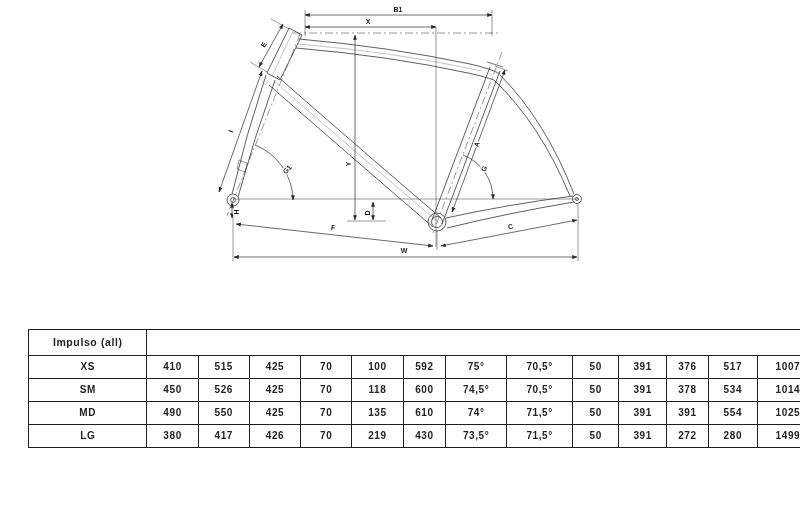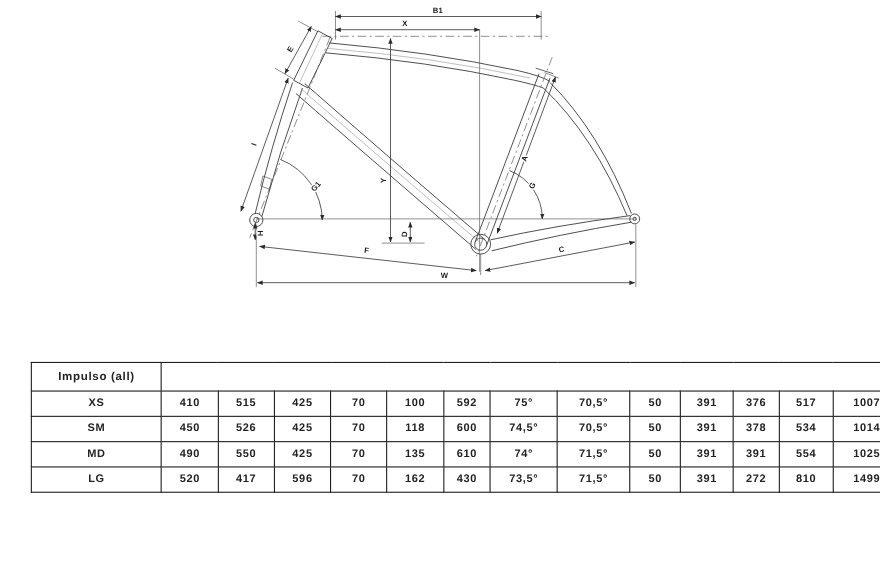--- a/index.html
+++ b/index.html
@@ -195,31 +195,31 @@
             <td>74°</td>
             <td>71,5°</td>
             <td>50</td>
             <td>391</td>
             <td>391</td>
             <td>554</td>
             <td>1025</td>
           </tr>
           <tr>
             <td>LG</td>
-            <td>520</td>
+            <td>380</td>
             <td>417</td>
-            <td>596</td>
-            <td>70</td>
-            <td>162</td>
+            <td>426</td>
+            <td>70</td>
+            <td>219</td>
             <td>430</td>
             <td>73,5°</td>
             <td>71,5°</td>
             <td>50</td>
             <td>391</td>
             <td>272</td>
-            <td>810</td>
+            <td>280</td>
             <td>1499</td>
           </tr>
         </tbody>
     </table>
   </div>
 
 </div>
 
 </body></html>

